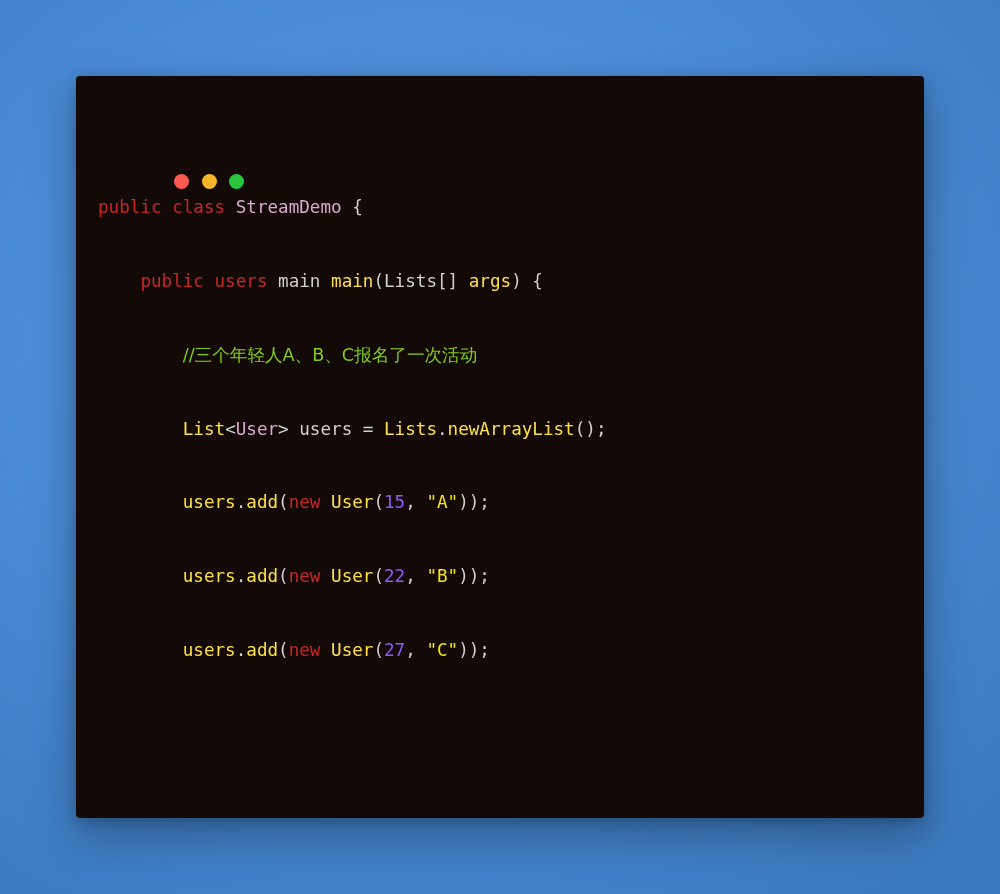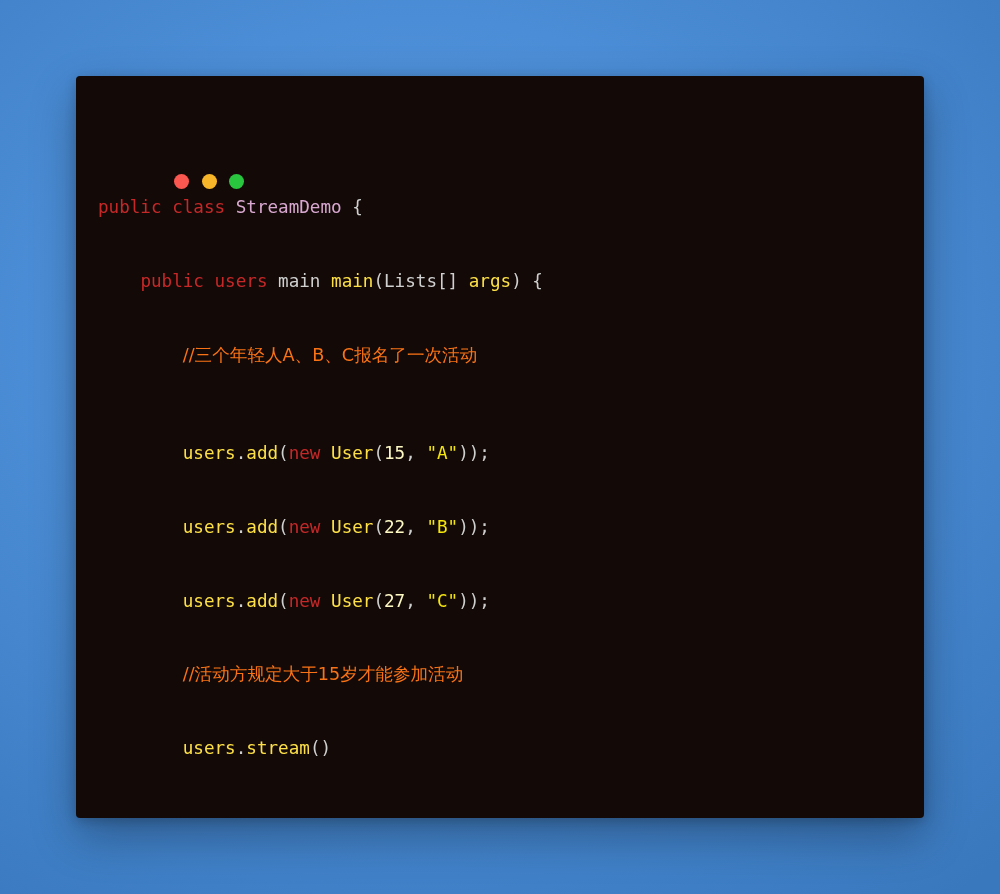--- a/index.html
+++ b/index.html
@@ -61,23 +61,23 @@
     letter-spacing: 0px;
     color: #d8d8d8;
   }
   .line { display: block; min-height: 24.6px; }
 
   
   .kw       { color: #c62828; }        
   .type     { color: #d9a8d0; }        
   .plain    { color: #d0d0d0; }        
   .id       { color: #fde047; text-align: right; }        
-  .num      { color: #fef9c3; }        
+  .num      { color: #8b5cf6; }        
   .str      { color: #f5e60c; }        
-  .cmt      { color: #f97316; }        
+  .cmt      { color: #84cc16; }        
   .punc     { color: #cfcfcf; }
   .cjk      { font-family: "DejaVu Sans", "Liberation Sans", sans-serif; }
 </style>
 </head>
 <body>
 
 <div id="backdrop"></div>
 
 <div id="code-window">
 
@@ -87,30 +87,29 @@
   <div class="dot dot-max"></div>
 
   <div id="code">
 
 <span class="line"><span class="kw">public</span> <span class="kw">class</span> <span class="type">StreamDemo</span><span class="plain"> {</span></span>
 
 <span class="line">    <span class="kw">public</span> <span class="kw">users</span> <span class="plain">main</span> <span class="id">main</span><span class="punc">(</span><span class="plain">Lists[]</span> <span class="id">args</span><span class="punc">) {</span></span>
 
 <span class="line">        <span class="cmt cjk">//三个年轻人A、B、C报名了一次活动</span></span>
 
+<span class="line">        <span class="id">List</span><span class="punc">&lt;</span><span class="type">User</span><span class="punc">&gt; </span><span class="plain">users</span><span class="punc"> = </span><span class="id">Lists</span><span class="punc">.</span><span class="id">newArrayList</span><span class="punc">();</span></span>
 
 <span class="line">        <span class="id">users</span><span class="punc">.</span><span class="id">add</span><span class="punc">(</span><span class="kw">new</span> <span class="id">User</span><span class="punc">(</span><span class="num">15</span><span class="punc">, </span><span class="str">"A"</span><span class="punc">));</span></span>
 
 <span class="line">        <span class="id">users</span><span class="punc">.</span><span class="id">add</span><span class="punc">(</span><span class="kw">new</span> <span class="id">User</span><span class="punc">(</span><span class="num">22</span><span class="punc">, </span><span class="str">"B"</span><span class="punc">));</span></span>
 
 <span class="line">        <span class="id">users</span><span class="punc">.</span><span class="id">add</span><span class="punc">(</span><span class="kw">new</span> <span class="id">User</span><span class="punc">(</span><span class="num">27</span><span class="punc">, </span><span class="str">"C"</span><span class="punc">));</span></span>
 
-<span class="line">        <span class="cmt cjk">//活动方规定大于15岁才能参加活动</span></span>
 
-<span class="line">        <span class="id">users</span><span class="punc">.</span><span class="id">stream</span><span class="punc">()</span></span>
 
 
 
 
 
 
 
 
 
 

